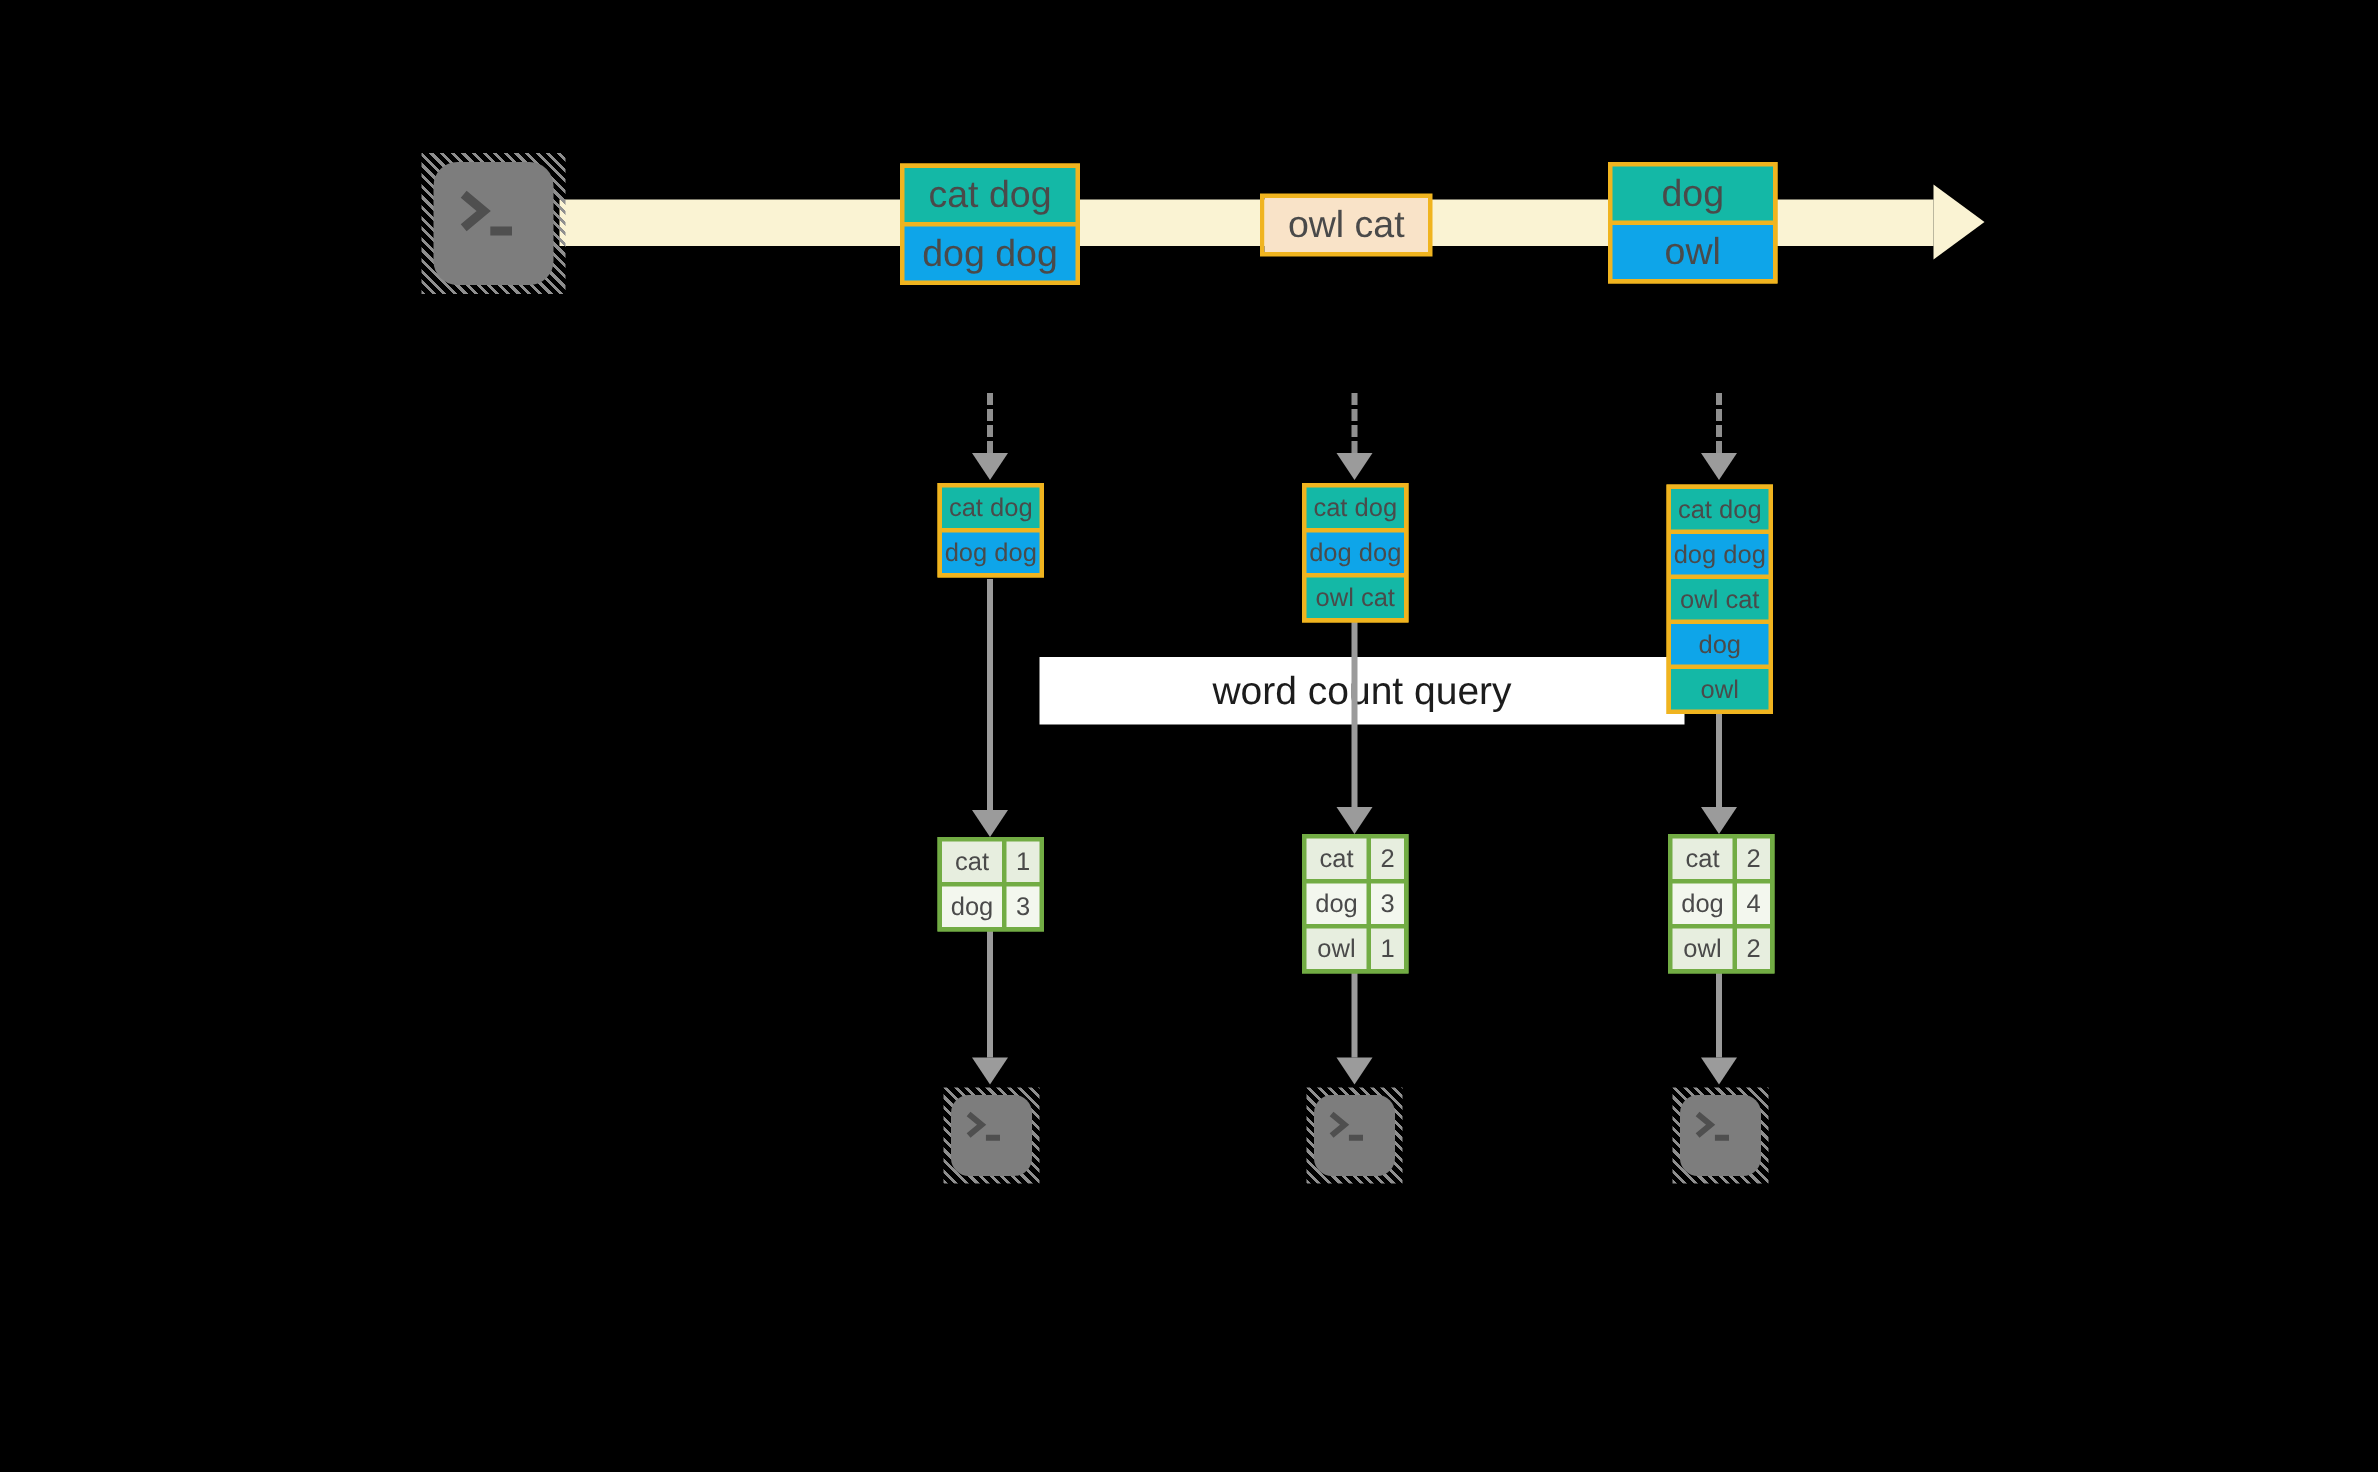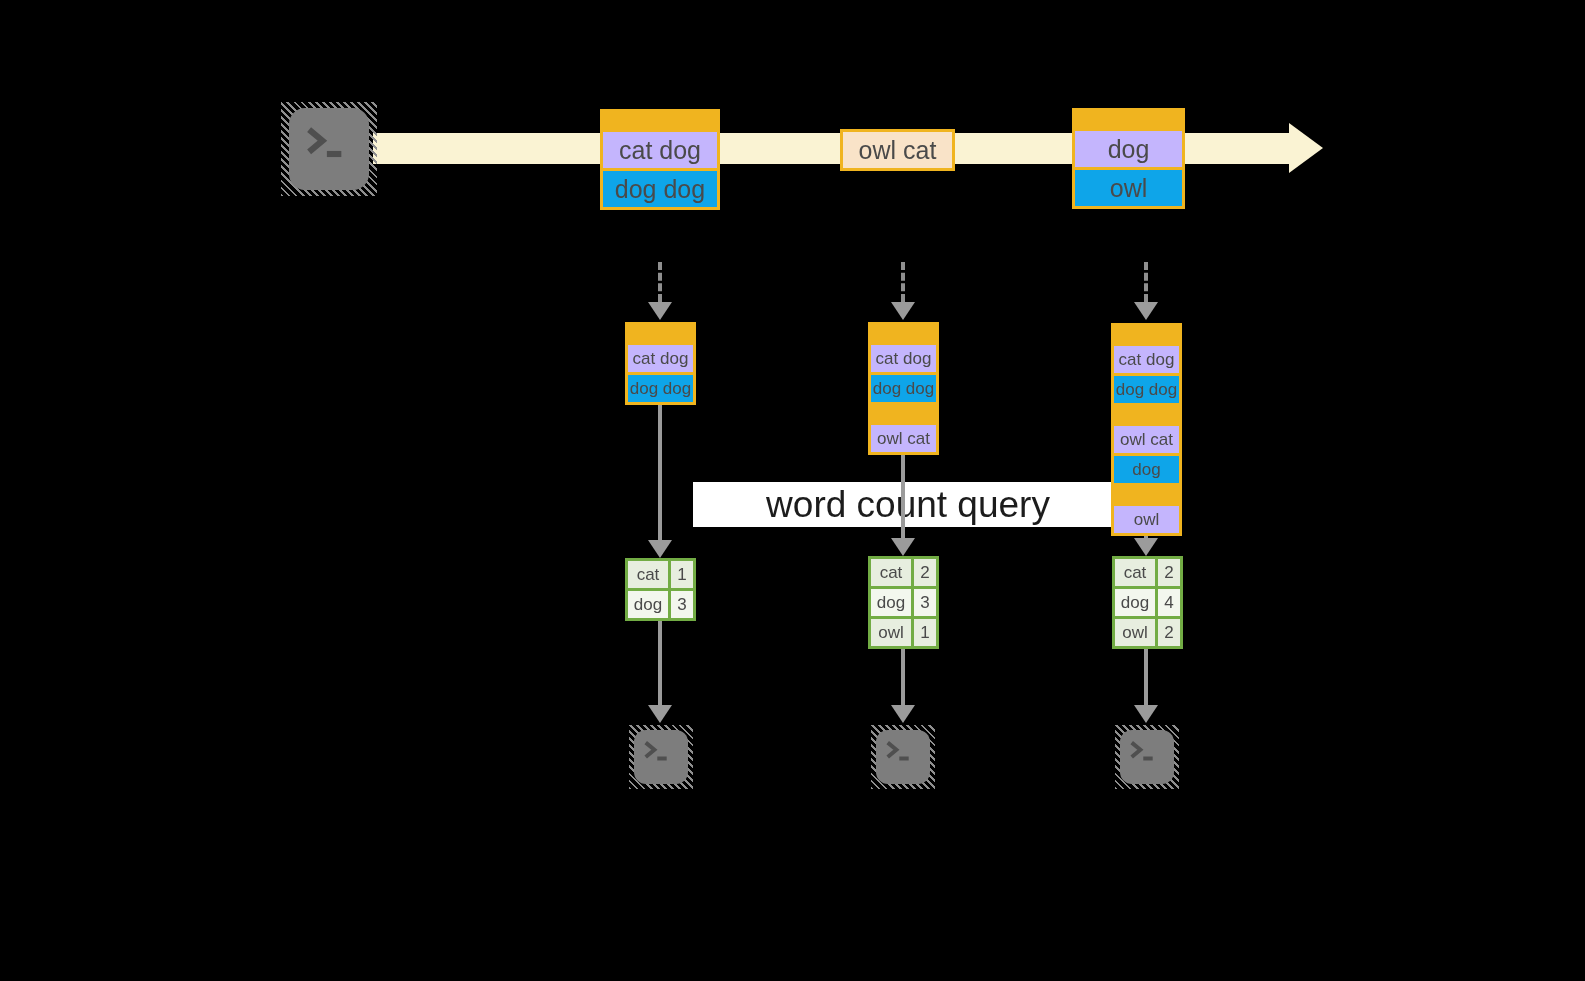--- a/index.html
+++ b/index.html
@@ -18,31 +18,31 @@
   .term-lg .term-body{left:8px;top:6px;right:8px;bottom:6px;border-radius:16px;padding:16px 0 0 14px;}
   .term-sm{width:64px;height:64px;}
   .term-sm .term-body{left:5px;top:5px;right:5px;bottom:5px;border-radius:12px;padding:9px 0 0 8px;}
   .term-glyph{display:block;}
   
   .msgbox,.stack{position:absolute;display:flex;flex-direction:column;gap:3px;
     background:#F0B41F;border:3px solid #F0B41F;z-index:3;box-sizing:border-box;}
   .cell{display:flex;align-items:center;justify-content:center;}
   .cell-lg{height:36px;font-size:25px;}
   .cell-sm{height:27px;font-size:17px;}
-  .peach{background:#c4b5fd;margin-top:20px;}
+  .peach{background:#14b8a6;}
   .peach-light{background:#F9E3C8;}
   .cream{background:#0ea5e9;}
   
   .dashline{position:absolute;width:0;border-left:4px dashed #8f8f8f;z-index:2;}
   .solidline{position:absolute;width:4px;background:#9b9b9b;z-index:2;}
   .ahead{position:absolute;width:0;height:0;z-index:2;
     border-left:12px solid transparent;border-right:12px solid transparent;border-top:18px solid #9b9b9b;}
   
-  .wlabel{position:absolute;left:693px;top:482px;width:430px;height:45px;background:#ffffff;z-index:1;
-    display:flex;align-items:center;justify-content:center;font-size:37px;font-weight:300;color:#1c1c1c;}
+  .wlabel{position:absolute;left:693px;top:438px;width:430px;height:45px;background:#ffffff;z-index:1;
+    display:flex;align-items:center;justify-content:center;font-size:26px;font-weight:300;color:#1c1c1c;}
   
   .gtable{position:absolute;display:flex;flex-direction:column;gap:3px;width:71px;
     background:#72AC44;border:3px solid #72AC44;z-index:3;box-sizing:border-box;}
   .grow{display:flex;gap:3px;height:27px;}
   .gcell{display:flex;align-items:center;justify-content:center;font-size:17px;color:#4a4a4a;}
   .gword{width:40px;}
   .gnum{flex:1;}
   .sage{background:#E7EEDF;}
   .sage-light{background:#F3F7EE;}
 </style>

